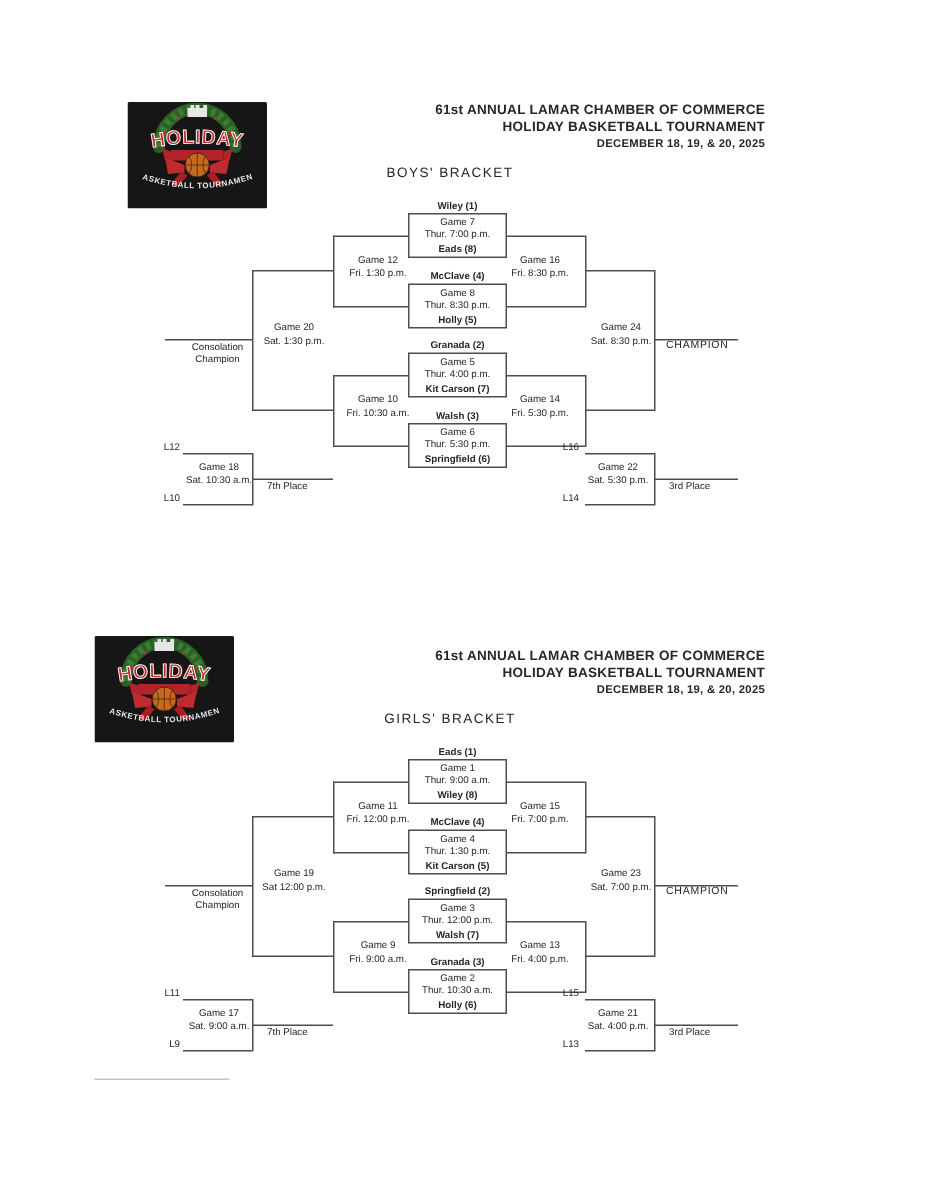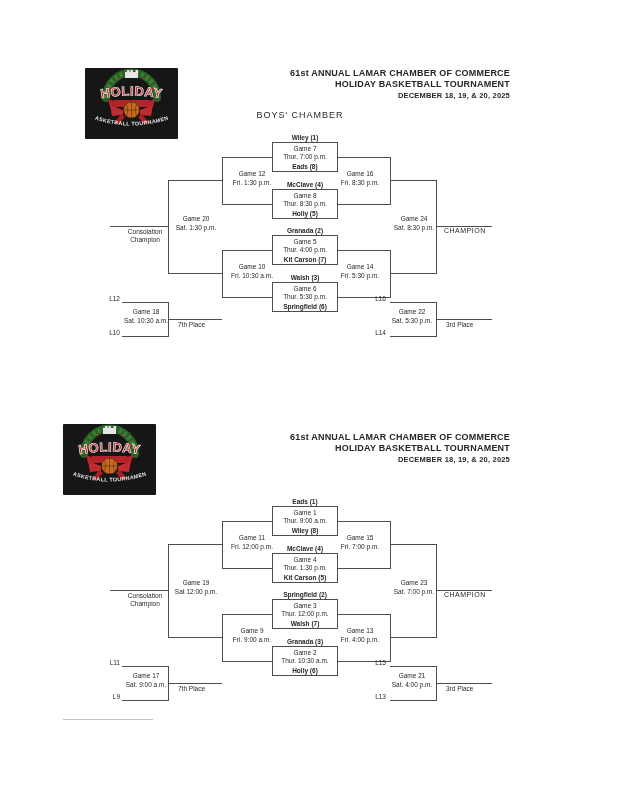--- a/index.html
+++ b/index.html
@@ -66,21 +66,21 @@
       <text font-size="5.3" font-weight="bold" fill="#e8e8e8" letter-spacing="0.4">
         <textPath href="#b-bot" startOffset="50%" text-anchor="middle">BASKETBALL TOURNAMENT</textPath>
       </text>
     </svg>
 
     <div class="title-block">
       <div class="tl1">61st ANNUAL LAMAR CHAMBER OF COMMERCE</div>
       <div class="tl1">HOLIDAY BASKETBALL TOURNAMENT</div>
       <div class="tl2">DECEMBER 18, 19, &amp; 20, 2025</div>
     </div>
-    <div class="blabel">BOYS' CHAMBER</div>
+    <div class="blabel">BOYS' BRACKET</div>
 
     <div class="lh" style="left:222px;top:97px;width:50px"></div>
     <div class="lh" style="left:222px;top:144px;width:50px"></div>
     <div class="lv" style="left:222px;top:97px;height:48px"></div>
     <div class="lh" style="left:168px;top:120px;width:54px"></div>
     <div class="lh" style="left:222px;top:190px;width:50px"></div>
     <div class="lh" style="left:222px;top:237px;width:50px"></div>
     <div class="lv" style="left:222px;top:190px;height:48px"></div>
     <div class="lh" style="left:168px;top:213px;width:54px"></div>
     <div class="lv" style="left:168px;top:120px;height:94px"></div>
@@ -209,20 +209,21 @@
       <text font-size="5.3" font-weight="bold" fill="#e8e8e8" letter-spacing="0.4">
         <textPath href="#g-bot" startOffset="50%" text-anchor="middle">BASKETBALL TOURNAMENT</textPath>
       </text>
     </svg>
 
     <div class="title-block">
       <div class="tl1">61st ANNUAL LAMAR CHAMBER OF COMMERCE</div>
       <div class="tl1">HOLIDAY BASKETBALL TOURNAMENT</div>
       <div class="tl2">DECEMBER 18, 19, &amp; 20, 2025</div>
     </div>
+    <div class="blabel">GIRLS' BRACKET</div>
 
     <div class="lh" style="left:222px;top:97px;width:50px"></div>
     <div class="lh" style="left:222px;top:144px;width:50px"></div>
     <div class="lv" style="left:222px;top:97px;height:48px"></div>
     <div class="lh" style="left:168px;top:120px;width:54px"></div>
     <div class="lh" style="left:222px;top:190px;width:50px"></div>
     <div class="lh" style="left:222px;top:237px;width:50px"></div>
     <div class="lv" style="left:222px;top:190px;height:48px"></div>
     <div class="lh" style="left:168px;top:213px;width:54px"></div>
     <div class="lv" style="left:168px;top:120px;height:94px"></div>

